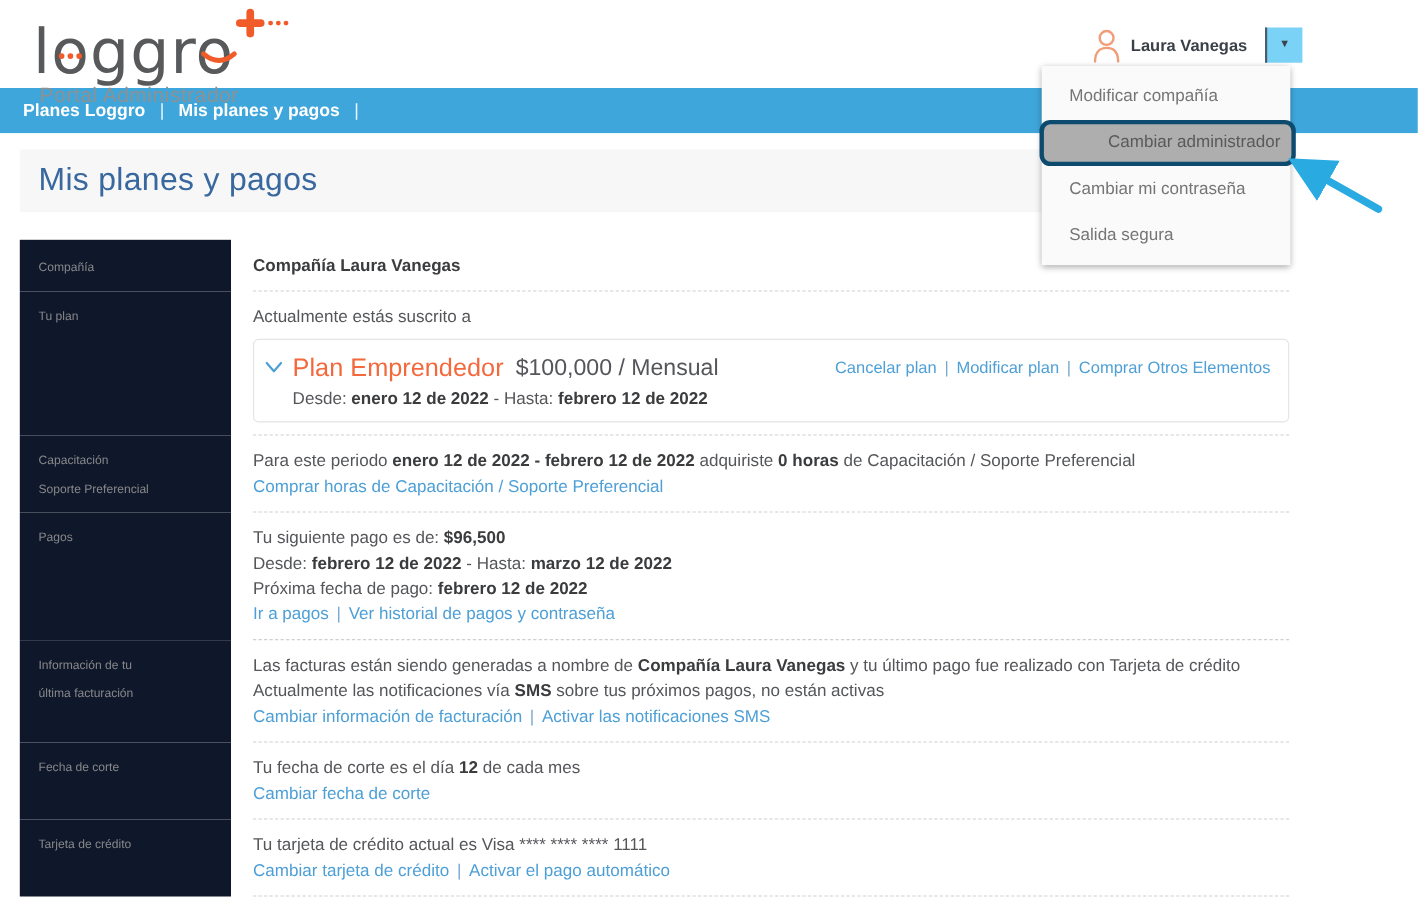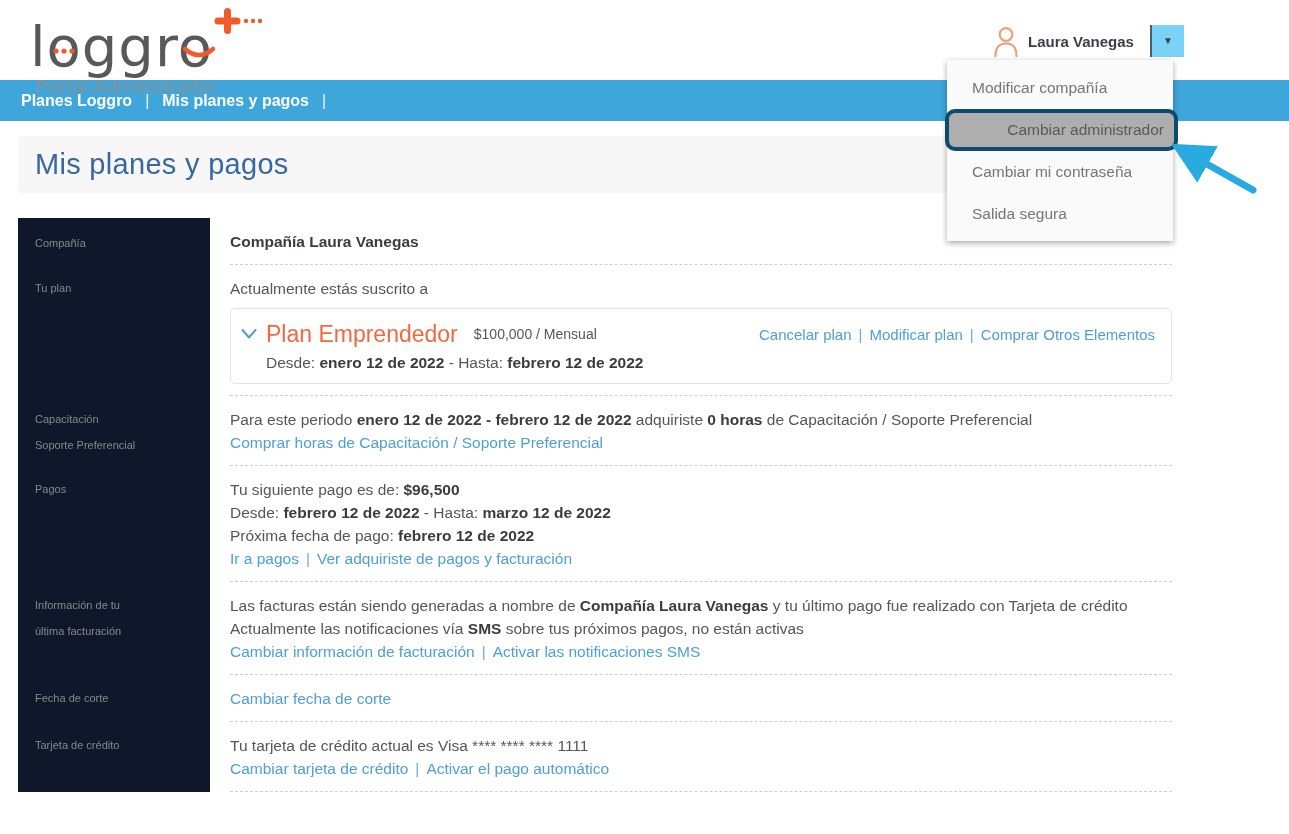--- a/index.html
+++ b/index.html
@@ -39,21 +39,21 @@
   .val { margin-left:20px; padding:12px 0 11px 0; border-bottom:1px dashed #D0D0D0; font-size:15.5px; color:#55565A; line-height:23px; }
   .val b { color:#3B3C3E; }
   .link { color:#4D9FD6; text-decoration:none; cursor:pointer; }
   .sep { color:#77A9CF; margin:0 7px; }
 
   
   .plan-box { margin-top:8px; border:1px solid #E4E4E4; border-radius:5px; padding:10px 16px 9px 10px; background:#fff; }
   .plan-line1 { display:flex; align-items:center; }
   .chevron { margin-right:9px; flex:none; cursor:pointer; }
   .plan-name { color:#F3683C; font-size:23px; line-height:30px; white-space:nowrap; }
-  .plan-price { color:#55565A; font-size:14px; margin-left:16px; white-space:nowrap; }
+  .plan-price { color:#55565A; font-size:21px; margin-left:11px; white-space:nowrap; }
   .plan-links { margin-left:auto; font-size:15px; white-space:nowrap; }
   .plan-line2 { margin-left:25px; margin-top:2px; }
 
   
   .user-menu {
     position:absolute; left:947px; top:60px; width:226px; z-index:20;
     background:#FAFAFA; box-shadow:0 2px 6px rgba(0,0,0,0.35); padding:7px 0 6px 0;
   }
   .menu-item { padding:12px 10px 12px 25px; color:#757575; font-size:15.5px; cursor:pointer; }
   .menu-item.highlighted {
@@ -152,38 +152,39 @@
       </div>
       <div><a class="link">Comprar horas de Capacitación / Soporte Preferencial</a></div>
     </div>
 
     <div class="lbl">Pagos</div>
     <div class="val">
       <div><span>Tu siguiente pago es de: </span><b>$96,500</b></div>
       <div><span>Desde: </span><b>febrero 12 de 2022</b><span> - Hasta: </span><b>marzo 12 de 2022</b></div>
       <div><span>Próxima fecha de pago: </span><b>febrero 12 de 2022</b></div>
       <div>
-        <a class="link">Ir a pagos</a><span class="sep">|</span><a class="link">Ver adquiriste de pagos y facturación</a>
+        <a class="link">Ir a pagos</a><span class="sep">|</span><a class="link">Ver historial de pagos y contraseña</a>
       </div>
     </div>
 
     <div class="lbl">
       <div>Información de tu</div>
       <div>última facturación</div>
     </div>
     <div class="val">
       <div><span>Las facturas están siendo generadas a nombre de </span><b>Compañía Laura Vanegas</b><span> y tu último pago fue realizado con Tarjeta de crédito</span></div>
       <div><span>Actualmente las notificaciones vía </span><b>SMS</b><span> sobre tus próximos pagos, no están activas</span></div>
       <div>
         <a class="link">Cambiar información de facturación</a><span class="sep">|</span><a class="link">Activar las notificaciones SMS</a>
       </div>
     </div>
 
     <div class="lbl">Fecha de corte</div>
     <div class="val">
+      <div><span>Tu fecha de corte es el día </span><b>12</b><span> de cada mes</span></div>
       <div><a class="link">Cambiar fecha de corte</a></div>
     </div>
 
     <div class="lbl">Tarjeta de crédito</div>
     <div class="val">
       <div>Tu tarjeta de crédito actual es Visa **** **** **** 1111</div>
       <div>
         <a class="link">Cambiar tarjeta de crédito</a><span class="sep">|</span><a class="link">Activar el pago automático</a>
       </div>
     </div>

